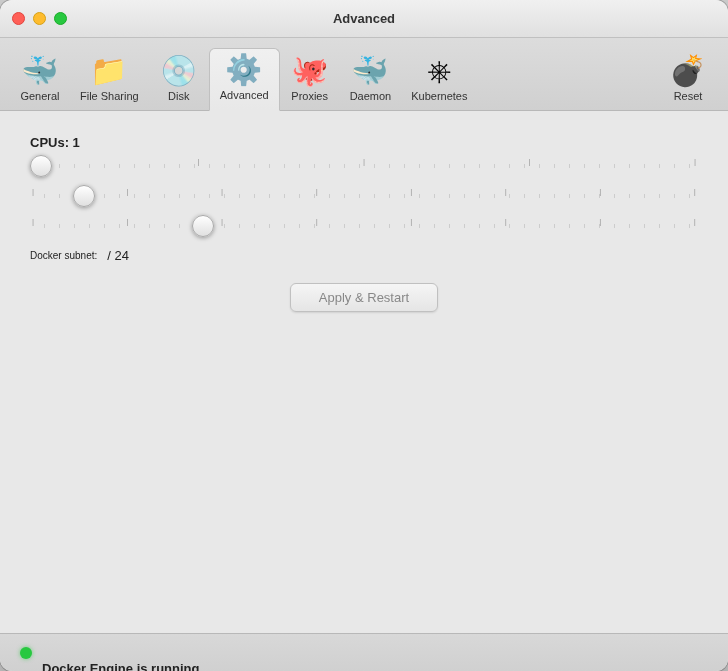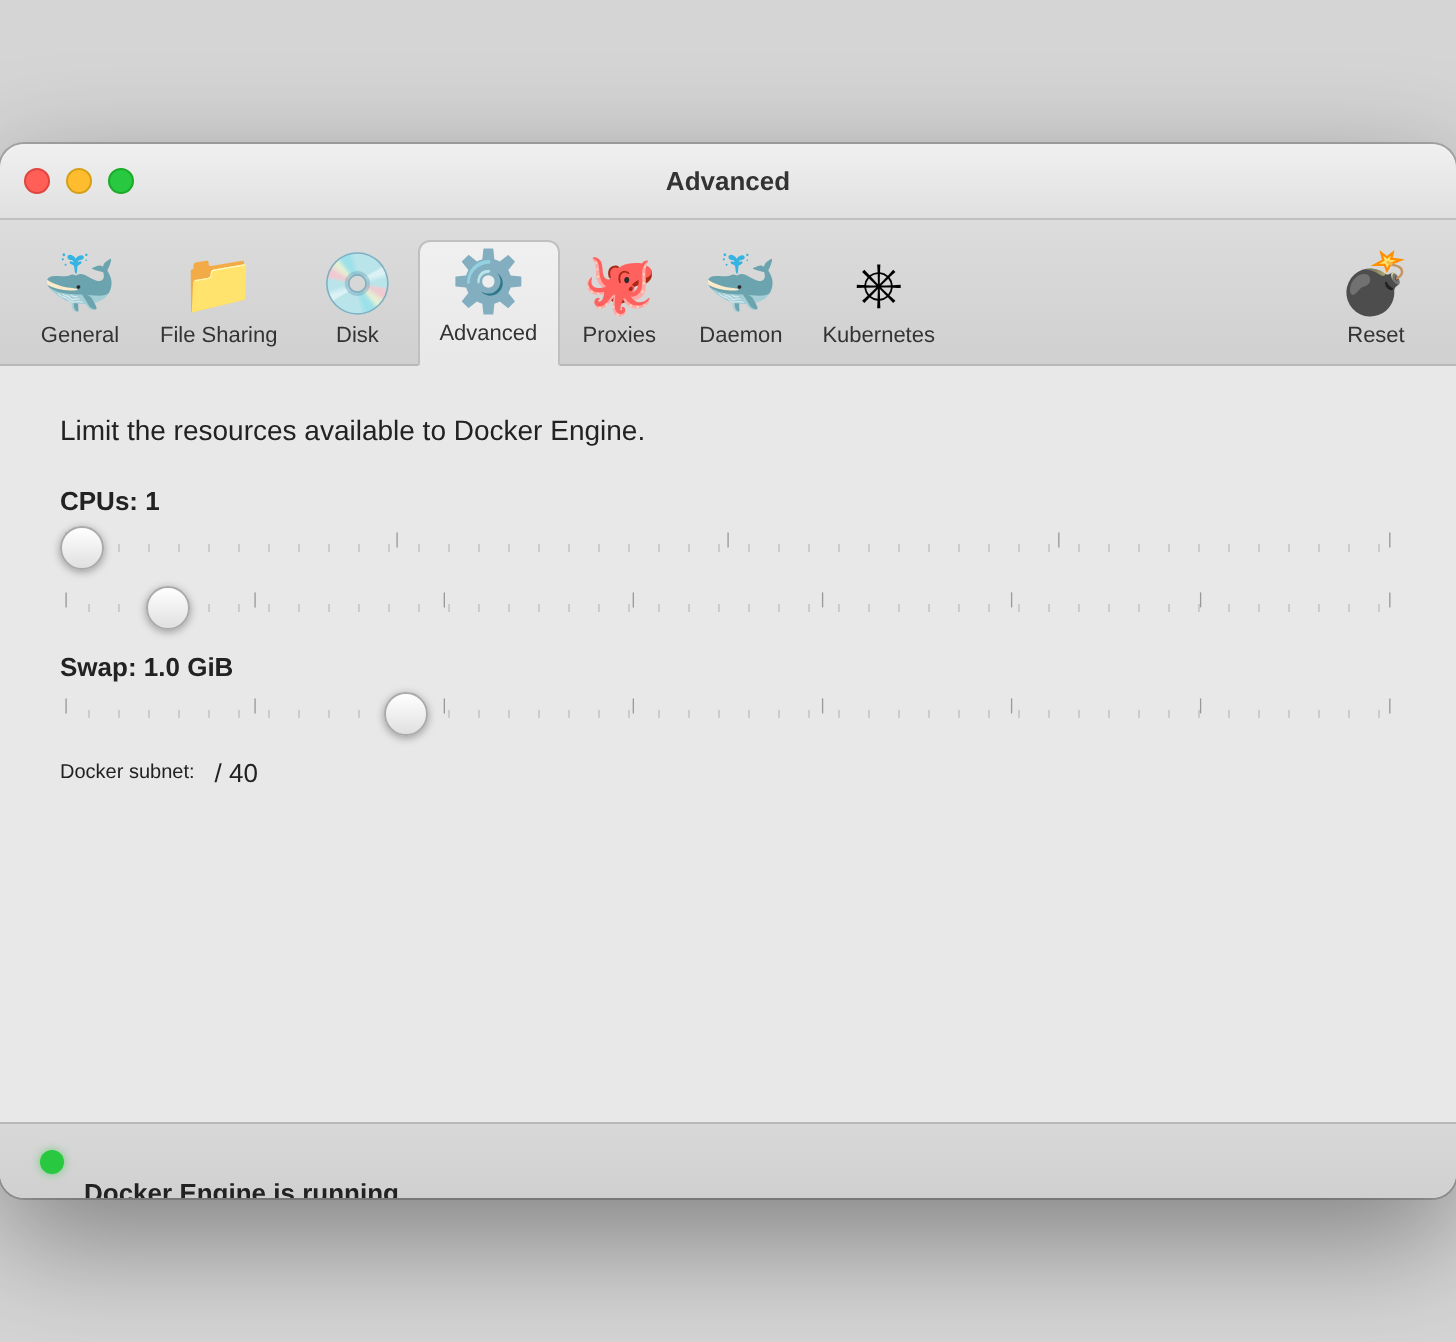--- a/index.html
+++ b/index.html
@@ -6,21 +6,21 @@
     body {
       font-family: -apple-system, BlinkMacSystemFont, "Helvetica Neue", Arial, sans-serif;
       background: #d5d5d5;
       display: flex;
       justify-content: center;
       align-items: center;
       min-height: 100vh;
     }
     .window {
       width: 728px;
-      height: 527px;
+      height: 671px;
       background: #e8e8e8;
       border-radius: 12px;
       box-shadow: 0 20px 60px rgba(0,0,0,0.4), 0 0 0 1px rgba(0,0,0,0.2);
       display: flex;
       flex-direction: column;
       overflow: hidden;
     }
     .titlebar {
       background: linear-gradient(to bottom, #f0f0f0, #e0e0e0);
       height: 38px;
@@ -270,21 +270,20 @@
       <span class="toolbar-icon">⎈</span>
       <span class="toolbar-label">Kubernetes</span>
     </div>
     <div class="toolbar-right">
       <span class="toolbar-icon">💣</span>
       <span class="toolbar-label">Reset</span>
     </div>
   </div>
 
   <div class="content">
-    <p class="description">Limit the resources available to Docker Engine.</p>
 
     <div class="slider-section">
       <span class="slider-label">CPUs: 1</span>
       <div class="slider-wrapper">
         <div class="tick-row">
           <span class="tick-mark">|</span>
           <span class="tick-mark">|</span>
           <span class="tick-mark">|</span>
           <span class="tick-mark">|</span>
           <span class="tick-mark">|</span>
@@ -303,40 +302,42 @@
           <span class="tick-mark">|</span>
           <span class="tick-mark">|</span>
           <span class="tick-mark">|</span>
           <span class="tick-mark">|</span>
         </div>
         <input type="range" min="1" max="16" value="2" style="margin: 0px;">
       </div>
     </div>
 
     <div class="slider-section">
-      <span class="slider-label">Swap: 1.0 GiB</span>
       <div class="slider-wrapper">
         <div class="tick-row">
           <span class="tick-mark">|</span>
           <span class="tick-mark">|</span>
           <span class="tick-mark">|</span>
           <span class="tick-mark">|</span>
           <span class="tick-mark">|</span>
           <span class="tick-mark">|</span>
           <span class="tick-mark">|</span>
           <span class="tick-mark">|</span>
         </div>
         <input type="range" min="0" max="4" value="1" style="margin: 0px;">
       </div>
     </div>
 
     <div class="subnet-row">
       <span class="subnet-label">Docker subnet:</span>
-      <span class="subnet-suffix">/ 40</span>
-    </div>
-
+      <span class="subnet-suffix">/ 24</span>
+    </div>
+
+    <div class="button-row">
+      <button class="apply-btn">Apply &amp; Restart</button>
+    </div>
   </div>
 
   <div class="statusbar">
     <div class="status-dot"></div>
     <span class="status-text">Docker Engine is running</span>
   </div>
 </div>
 
 </body></html>

